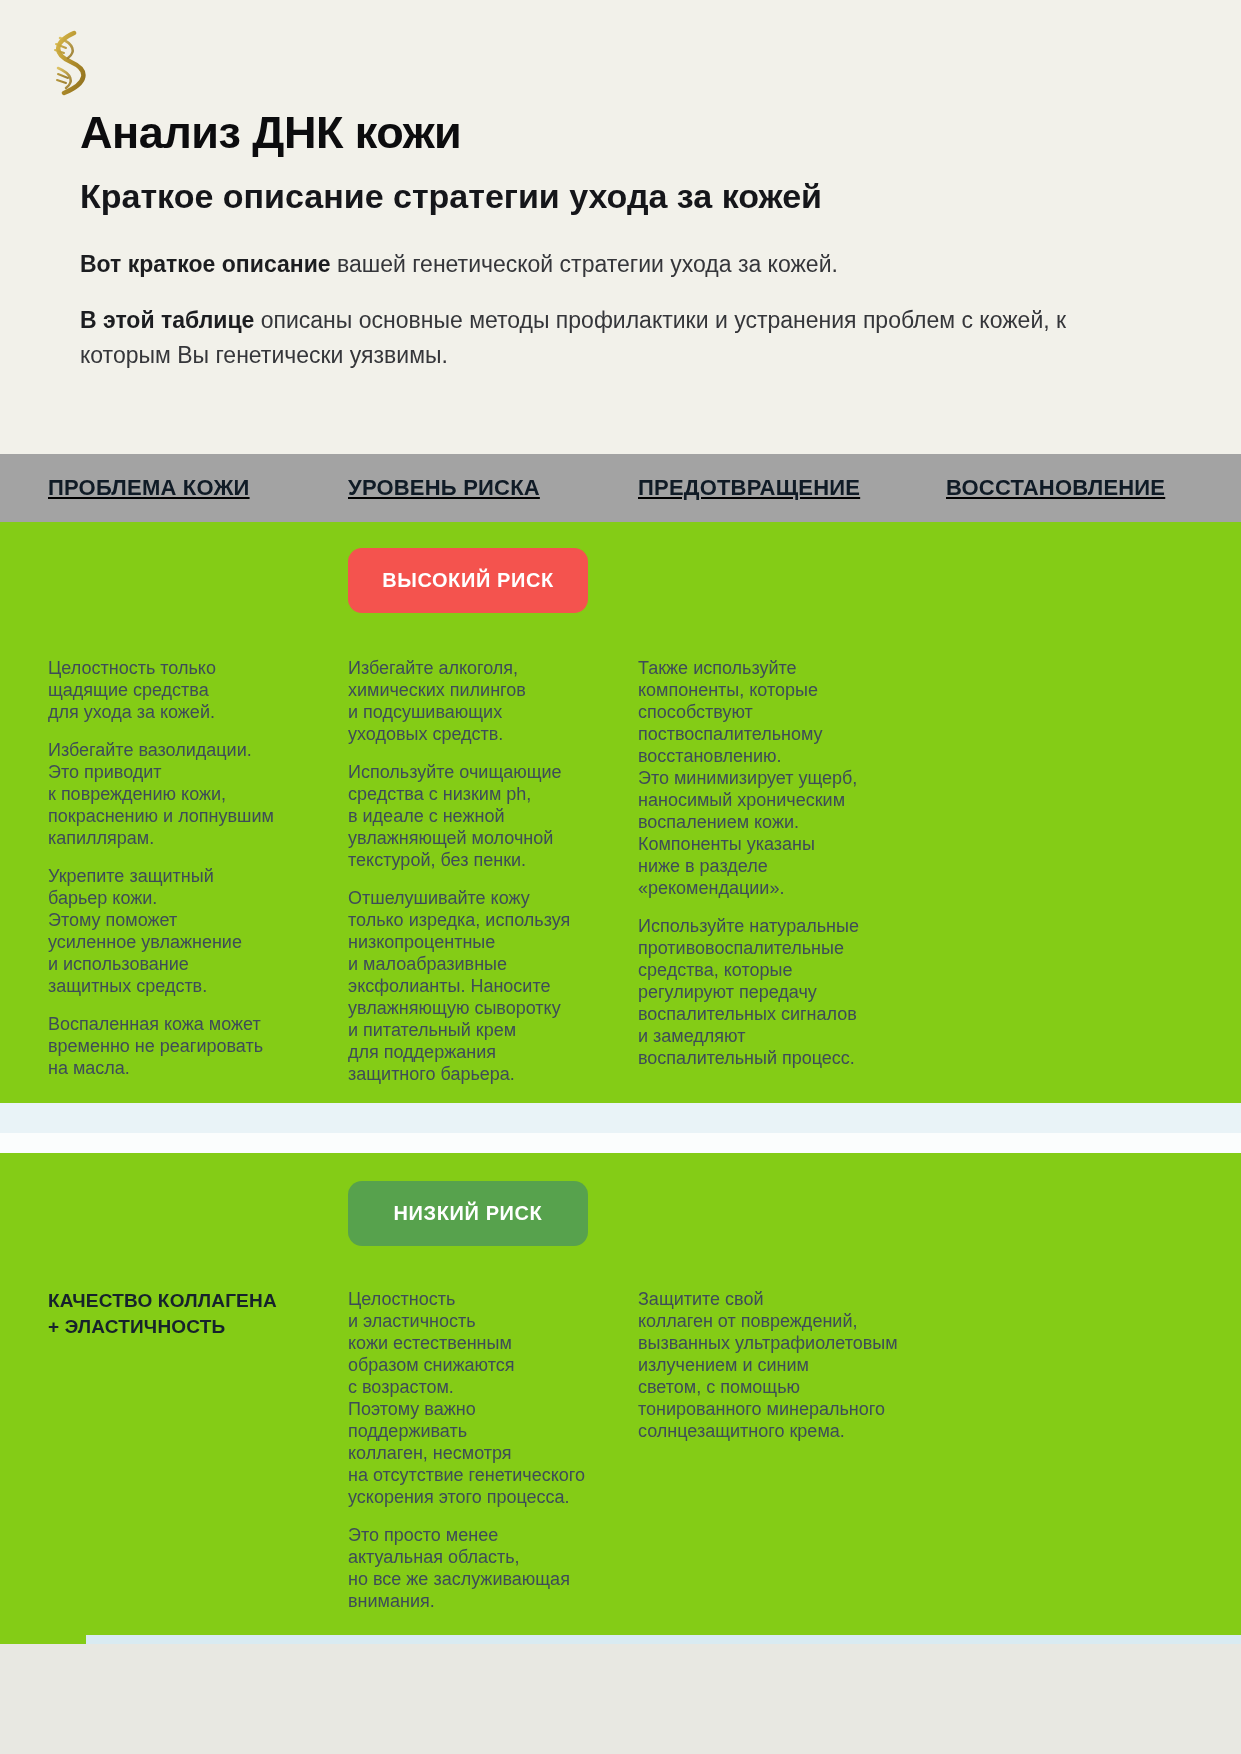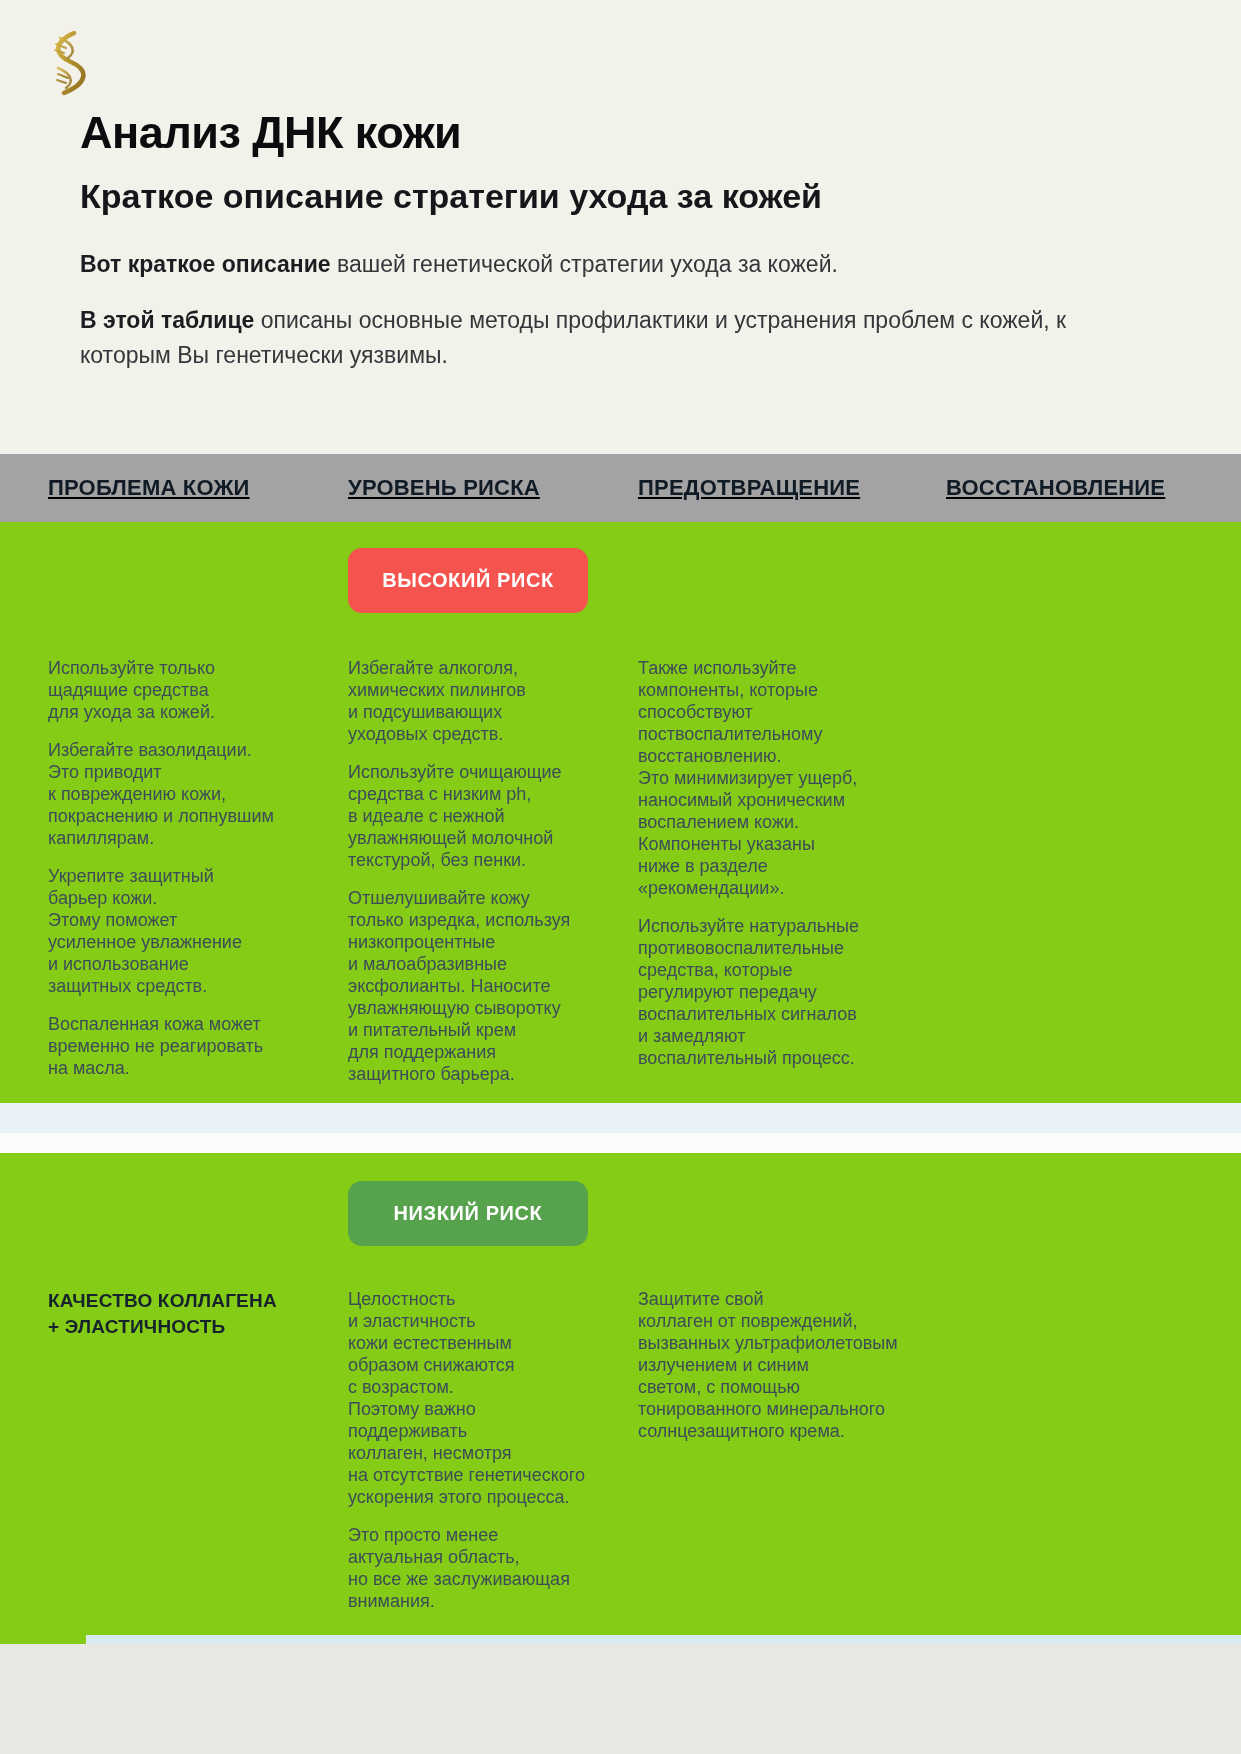--- a/index.html
+++ b/index.html
@@ -122,21 +122,21 @@
       <div class="col-header">ВОССТАНОВЛЕНИЕ</div>
     </div>
 
     <section class="risk-section">
       <div class="cols">
         <div></div>
         <div class="badge" style="background: rgb(244, 83, 78);">ВЫСОКИЙ РИСК</div>
       </div>
       <div class="cols content-row">
         <div class="cell">
-            <p>Используйте только
+            <p>Целостность только
 щадящие средства
 для ухода за кожей.</p>
             <p>Избегайте вазолидации.
 Это приводит
 к повреждению кожи,
 покраснению и лопнувшим
 капиллярам.</p>
             <p>Укрепите защитный
 барьер кожи.
 Этому поможет

